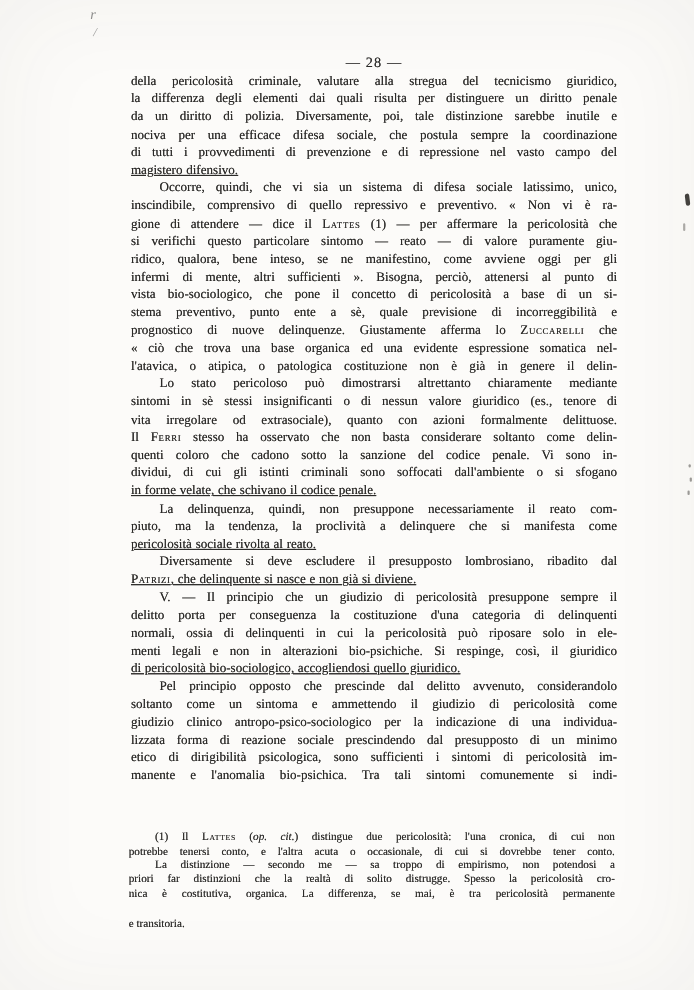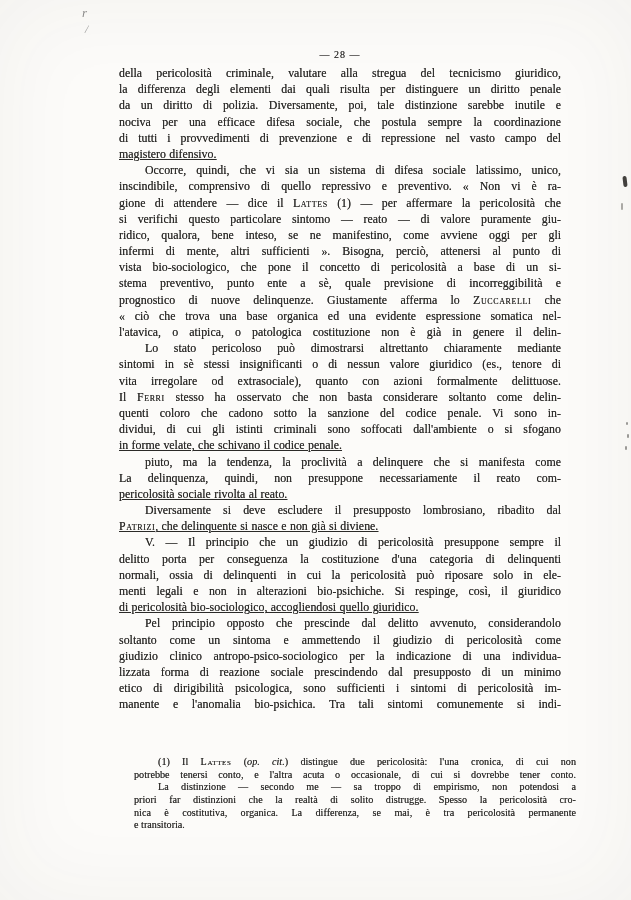--- a/index.html
+++ b/index.html
@@ -19,21 +19,21 @@
     content: "";
     position: absolute; inset: 0;
     box-shadow: inset 0 0 90px rgba(60,55,45,0.05);
     pointer-events: none;
   }
 
   .pagenum {
     position: absolute;
     top: 49px; left: 119px; width: 442px;
     text-align: center;
-    font-size: 10px;
+    font-size: 13px;
     letter-spacing: 1px;
     text-shadow: 0 0 0.4px rgba(40,40,40,0.6);
   }
 
   .content {
     position: absolute;
     top: 65px; left: 119px; width: 442px;
   }
   .bl {
     font-size: 11.9px;
@@ -44,32 +44,32 @@
     word-spacing: 0.4px;
     white-space: normal;
     overflow: hidden;
     text-shadow: 0 0 0.45px rgba(43,42,40,0.75);
   }
   .bl.end { text-align-last: left; text-decoration: underline; }
   .para.indent .bl:first-child { text-indent: 26px; }
 
   .footnote {
     position: absolute;
-    top: 756px; left: 134px; width: 442px;
+    top: 756px; left: 117px; width: 442px;
   }
   .fl {
     font-size: 10.2px;
     line-height: 12.7px;
     height: 12.7px;
     text-align: justify;
     text-align-last: justify;
     overflow: hidden;
     text-shadow: 0 0 0.4px rgba(43,42,40,0.7);
   }
-  .fl.end { text-align-last: left; }
+  .fl.end { text-align-last: left; margin-top: 16px; }
   .para.indent .fl:first-child { text-indent: 24px; }
 
   .sc { font-variant: small-caps; letter-spacing: 0.6px; }
 
   
   .mark-r {
     position: absolute; left: 82px; top: 5px;
     font-size: 13px; font-style: italic;
     color: rgba(115,115,115,0.8);
   }
@@ -125,22 +125,22 @@
       <div class="para indent">
         <div class="bl">Lo stato pericoloso può dimostrarsi altrettanto chiaramente mediante</div>
         <div class="bl">sintomi in sè stessi insignificanti o di nessun valore giuridico (es., tenore di</div>
         <div class="bl">vita irregolare od extrasociale), quanto con azioni formalmente delittuose.</div>
         <div class="bl">Il <span class="sc">Ferri</span> stesso ha osservato che non basta considerare soltanto come delin-</div>
         <div class="bl">quenti coloro che cadono sotto la sanzione del codice penale. Vi sono in-</div>
         <div class="bl">dividui, di cui gli istinti criminali sono soffocati dall'ambiente o si sfogano</div>
         <div class="bl end">in forme velate, che schivano il codice penale.</div>
       </div>
       <div class="para indent">
+        <div class="bl">La delinquenza, quindi, non presuppone necessariamente il reato com-</div>
         <div class="bl">piuto, ma la tendenza, la proclività a delinquere che si manifesta come</div>
-        <div class="bl">La delinquenza, quindi, non presuppone necessariamente il reato com-</div>
         <div class="bl end">pericolosità sociale rivolta al reato.</div>
       </div>
       <div class="para indent">
         <div class="bl">Diversamente si deve escludere il presupposto lombrosiano, ribadito dal</div>
         <div class="bl end"><span class="sc">Patrizi</span>, che delinquente si nasce e non già si diviene.</div>
       </div>
       <div class="para indent">
         <div class="bl">V. — Il principio che un giudizio di pericolosità presuppone sempre il</div>
         <div class="bl">delitto porta per conseguenza la costituzione d'una categoria di delinquenti</div>
         <div class="bl">normali, ossia di delinquenti in cui la pericolosità può riposare solo in ele-</div>

